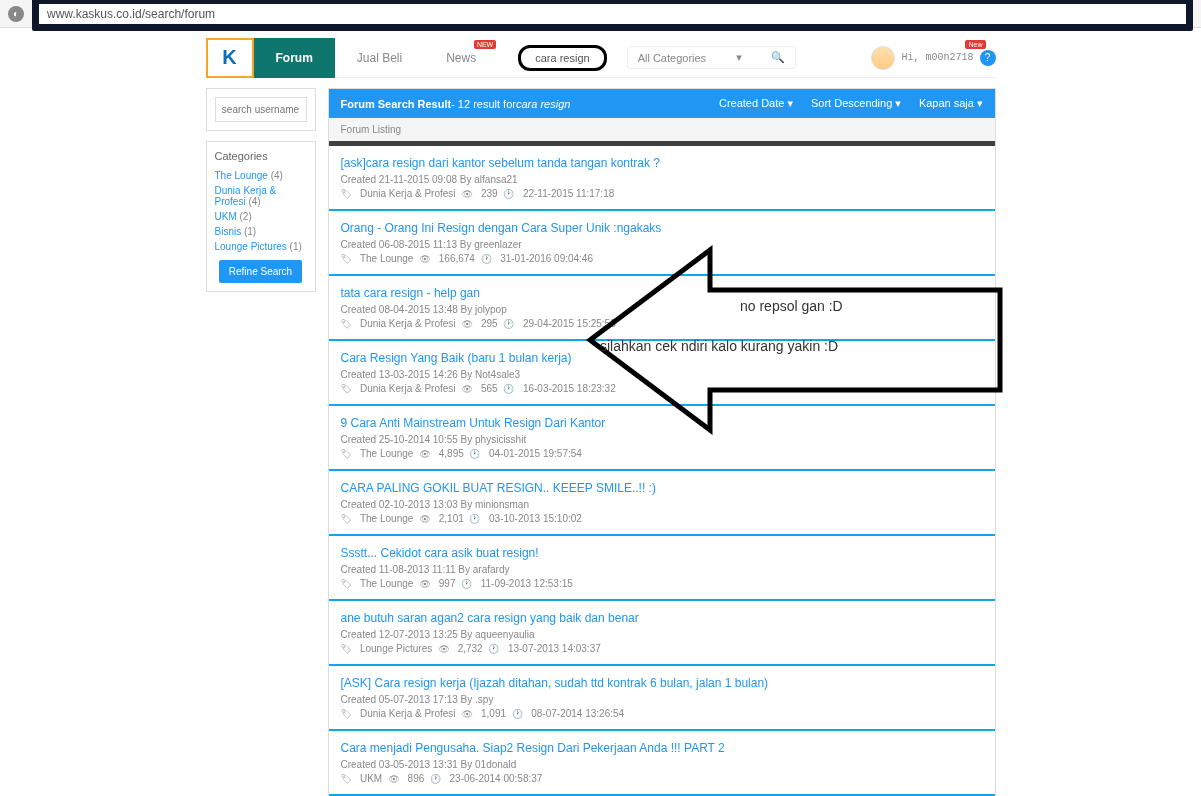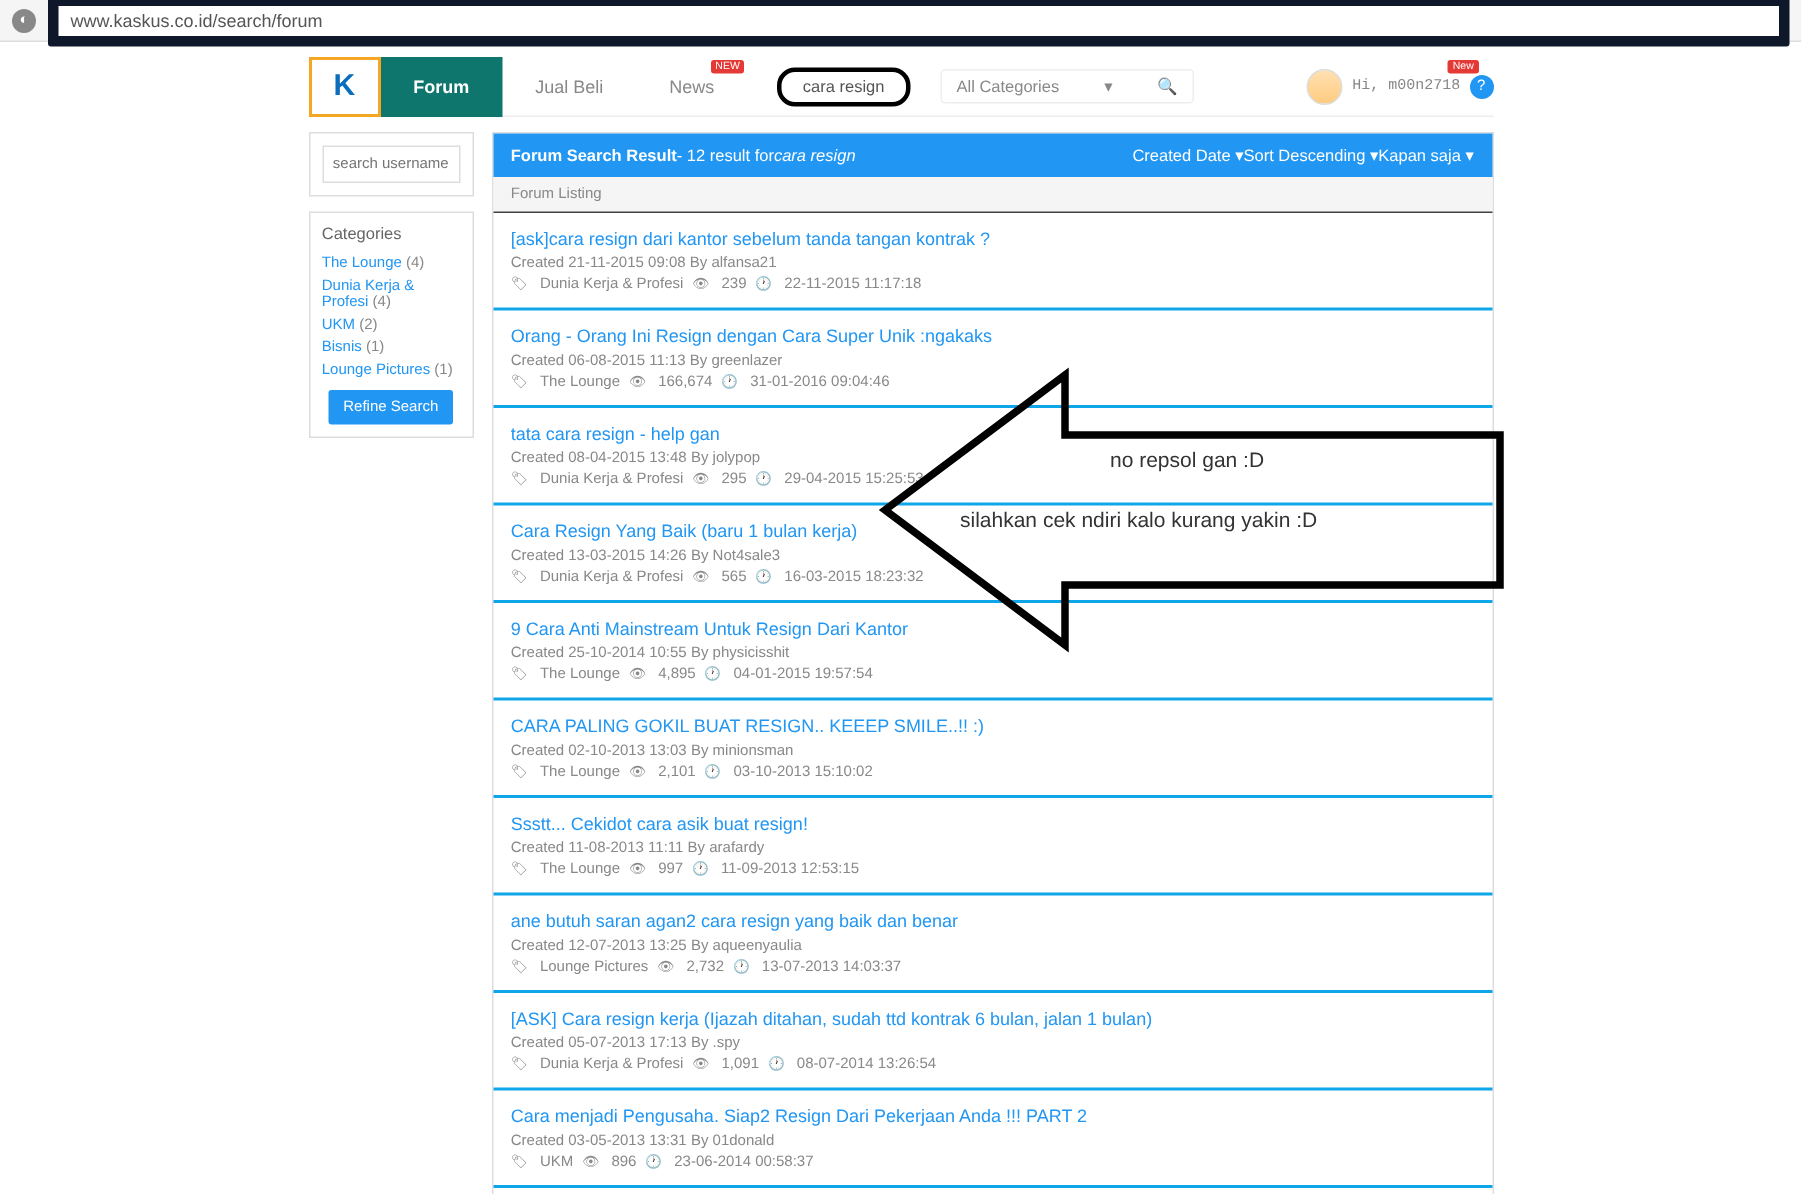--- a/index.html
+++ b/index.html
@@ -24,33 +24,33 @@
 .sidebar { width: 110px; }
 .side-box { border: 1px solid #ddd; padding: 8px; margin-bottom: 10px; }
 .side-input { width: 100%; border: 1px solid #ddd; padding: 6px; font-size: 10px; color: #aaa; text-align: center; }
 .side-title { font-size: 11px; font-weight: normal; color: #666; margin-bottom: 8px; }
 .side-link { font-size: 10px; color: #2196f3; margin-bottom: 4px; cursor: pointer; }
 .side-count { color: #888; }
 .refine-btn { background: #2196f3; color: #fff; border: none; padding: 6px 10px; font-size: 10px; margin: 8px auto 0; display: block; cursor: pointer; border-radius: 2px; }
 .content { flex: 1; border: 1px solid #ddd; }
 .result-bar { background: #2196f3; color: #fff; padding: 8px 12px; display: flex; align-items: center; font-size: 11px; }
 .result-bar .bold { font-weight: bold; }
-.result-bar .filters { margin-left: auto; display: flex; gap: 0; }
+.result-bar .filters { margin-left: auto; display: flex; gap: 18px; }
 .filter-item { cursor: pointer; }
-.listing-header { background: #f5f5f5; padding: 6px 12px; font-size: 10px; color: #888; border-bottom: 1px solid #404040; }
+.listing-header { background: #f5f5f5; padding: 6px 12px; font-size: 10px; color: #888; border-bottom: 5px solid #404040; }
 .thread { padding: 10px 12px; border-bottom: 2px solid #0ea5e9; }
 .thread-title { color: #2196f3; font-size: 12px; margin-bottom: 4px; cursor: pointer; }
 .thread-meta { font-size: 10px; color: #888; margin-bottom: 3px; }
 .thread-info { font-size: 10px; color: #888; display: flex; align-items: center; gap: 6px; }
 .tag-icon::before { content: "🏷"; font-size: 9px; margin-right: 2px; }
 .eye-icon::before { content: "👁"; font-size: 9px; margin-right: 2px; }
 .clock-icon::before { content: "🕐"; font-size: 9px; margin-right: 2px; }
 .arrow-annot { position: absolute; left: 560px; top: 230px; pointer-events: none; }
 .arrow-text { position: absolute; left: 740px; top: 298px; font-family: 'Arial Black', sans-serif; font-size: 14px; pointer-events: none; white-space: nowrap; }
-.arrow-text2 { position: absolute; left: 640px; top: 338px; font-family: 'Arial Black', sans-serif; font-size: 14px; pointer-events: none; white-space: nowrap; }
+.arrow-text2 { position: absolute; left: 600px; top: 338px; font-family: 'Arial Black', sans-serif; font-size: 14px; pointer-events: none; white-space: nowrap; }
 </style>
 </head>
 <body>
 
 <div class="browser-bar">
   <div class="browser-icon">◐</div>
   <div class="url-bar">www.kaskus.co.id/search/forum</div>
 </div>
 
 <div class="container">

